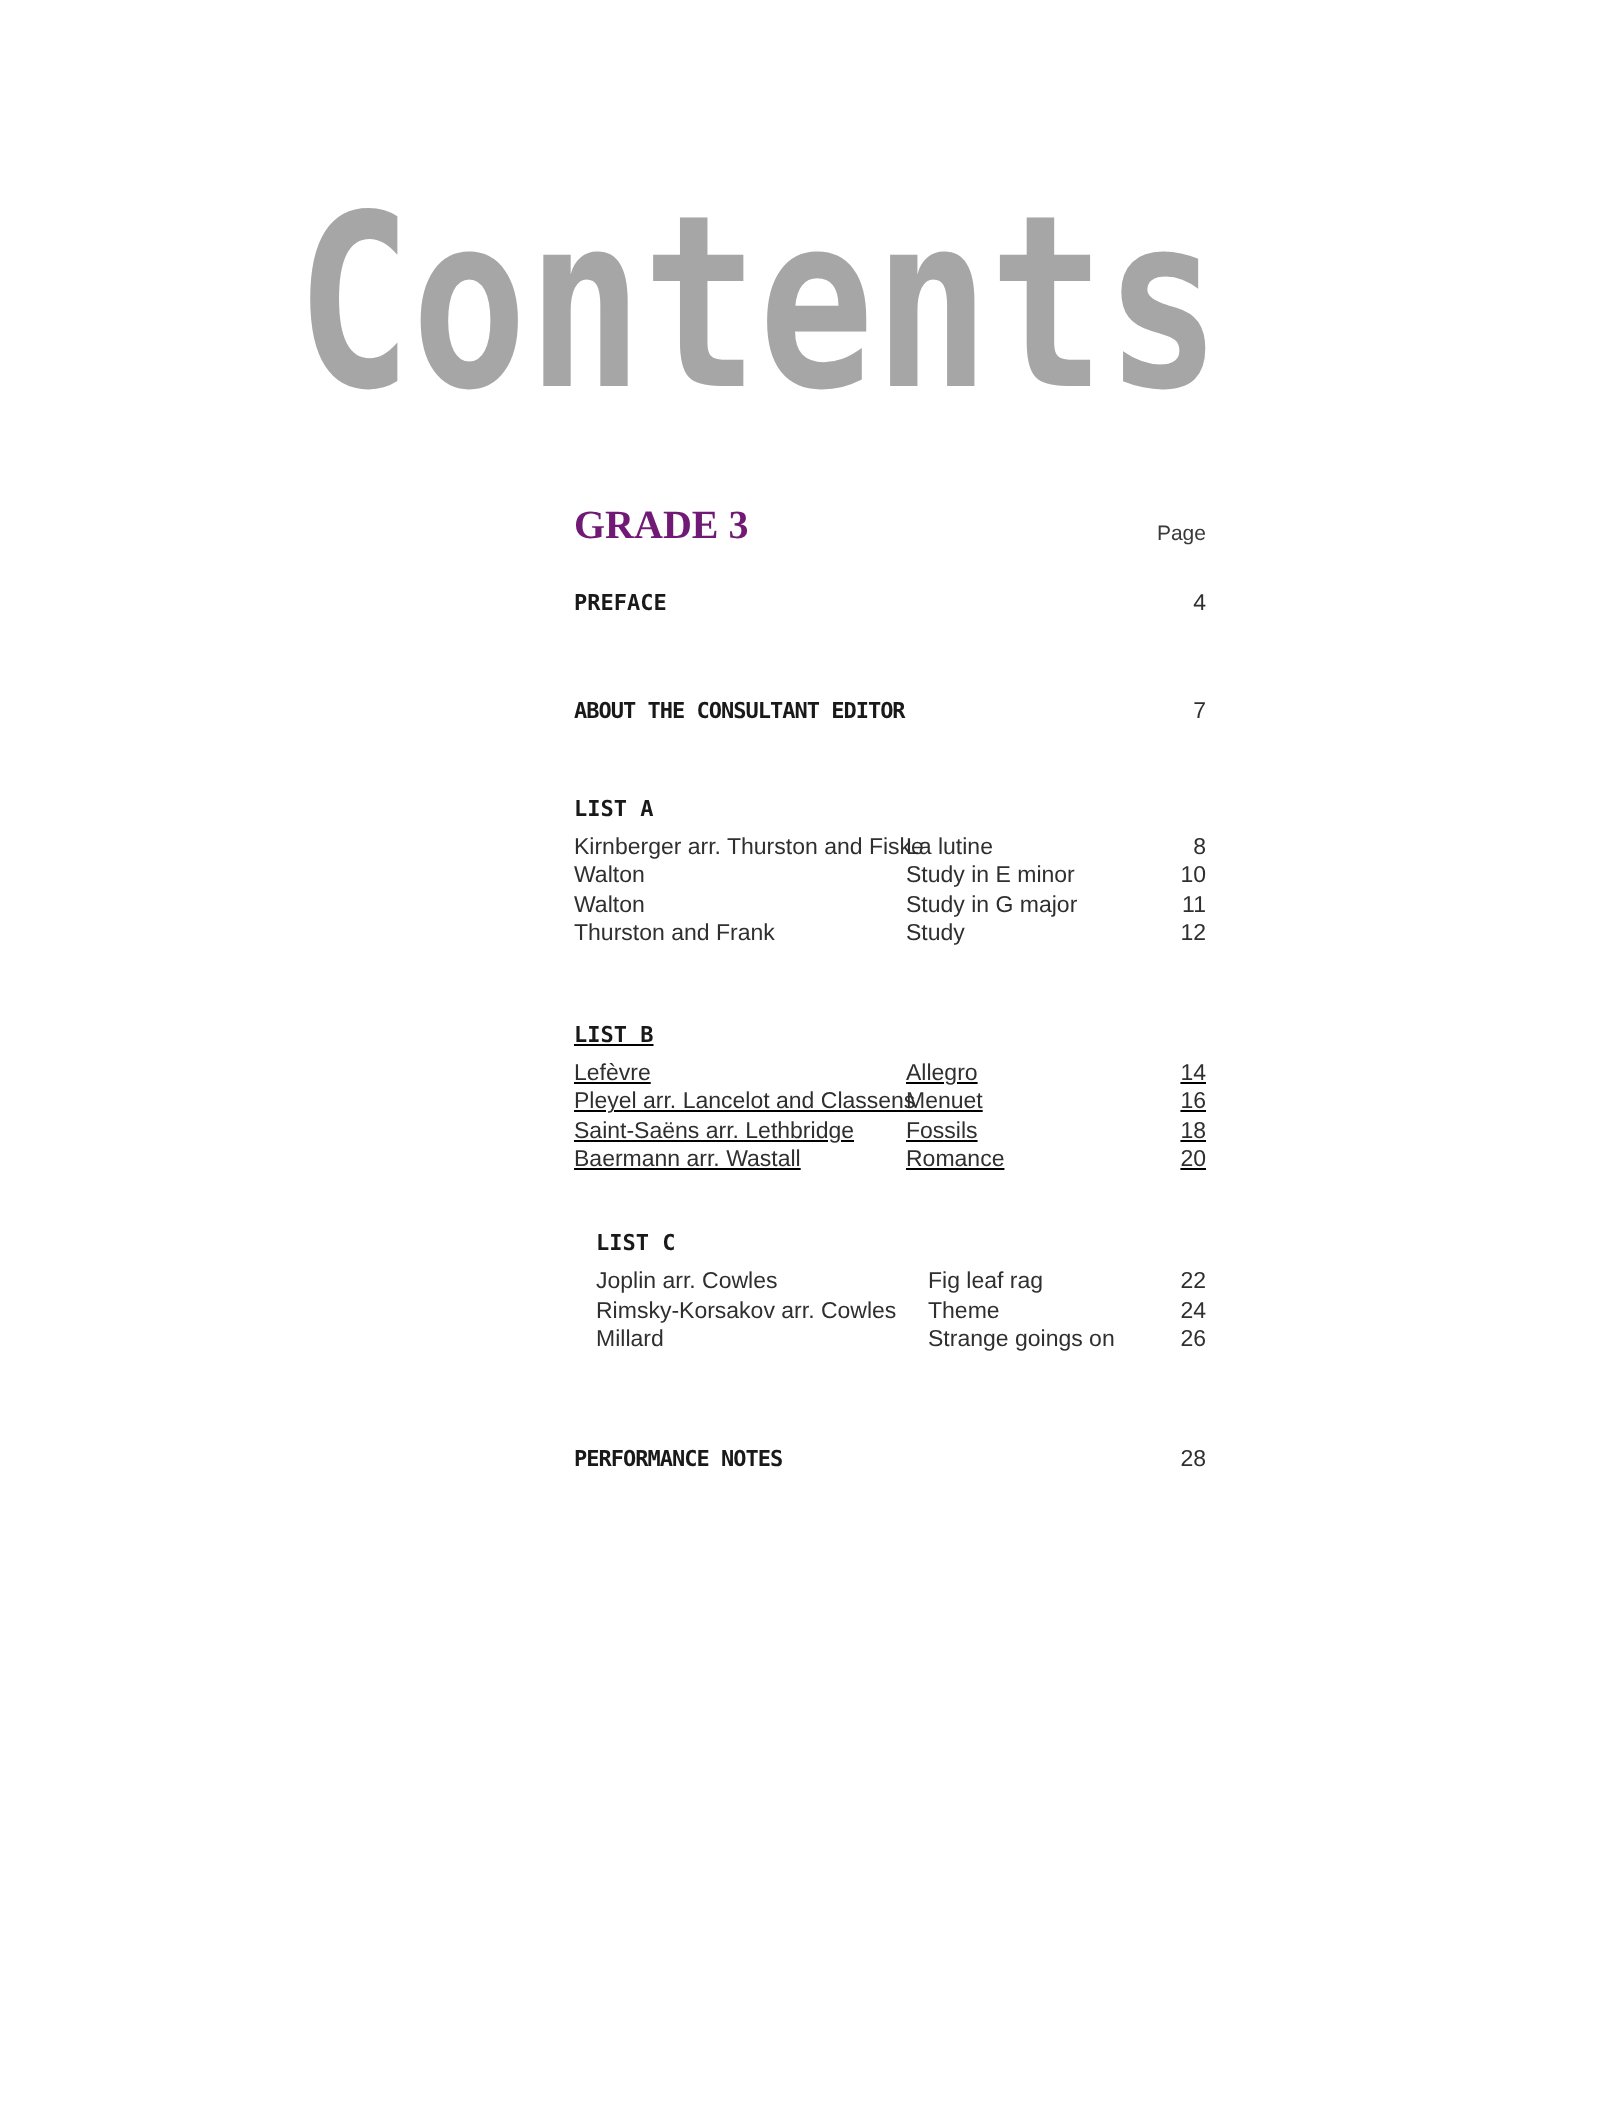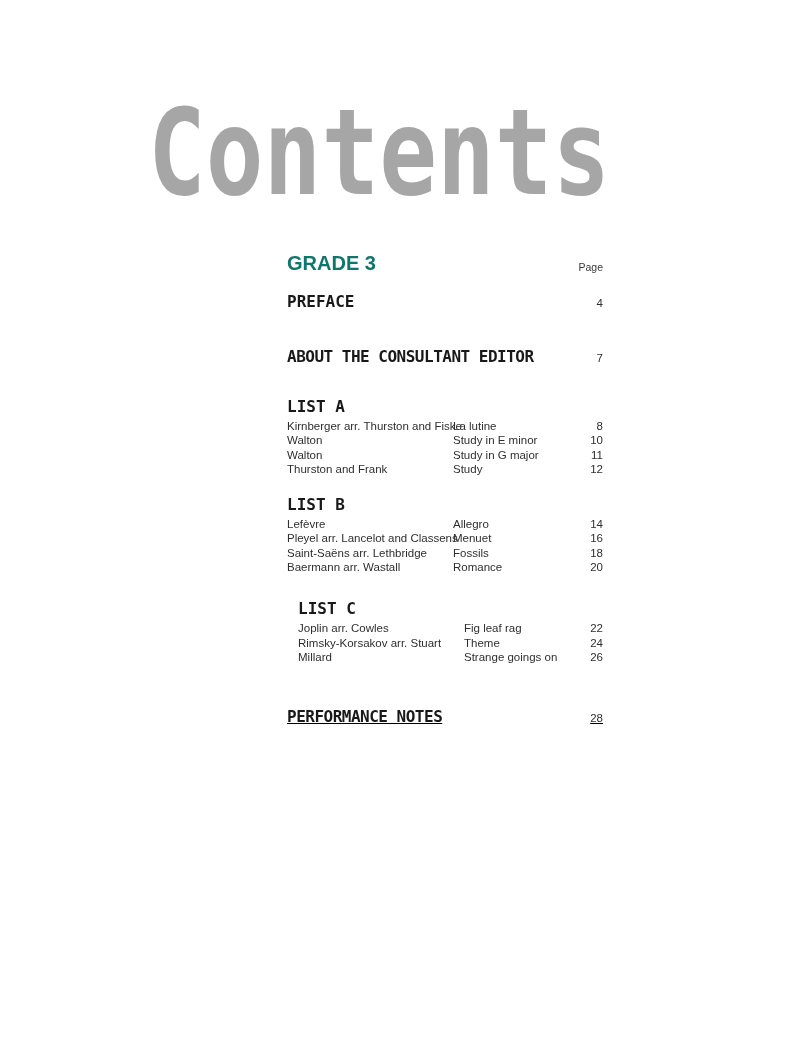--- a/index.html
+++ b/index.html
@@ -30,63 +30,63 @@
     position: absolute;
     left: 287px;
     top: 247px;
     width: 316px;
     padding-top: 4px;
   }
   .heading {
     font-family: "DejaVu Sans Mono", monospace;
     font-weight: bold;
     color: #191919;
-    font-size: 16px;
+    font-size: 11px;
     line-height: 20px;
     letter-spacing: 0px;
     white-space: nowrap;
   }
   .h-tight { letter-spacing: -0.5px; margin-top: 16px; }
   .grade-row {
     display: flex;
     justify-content: space-between;
     align-items: flex-end;
     height: 24px;
   }
   .grade-heading {
-    font-family: Liberation Sans, sans-serif;
+    font-family: Liberation Serif, serif;
     font-weight: bold;
     font-size: 20px;
     line-height: 24px;
-    color: #0f766e;
+    color: #701a75;
     white-space: nowrap;
   }
   .page-col-label {
     font-size: 10.5px;
     line-height: 14px;
     color: #3a3a3a;
     margin-bottom: 1px;
   }
   .front-row, .back-row {
     display: flex;
     justify-content: space-between;
     align-items: baseline;
     line-height: 20px;
   }
   .front-row.preface { margin-top: 17px; }
   .front-row.about   { margin-top: 18px; }
-  .back-row          { margin-top: 27px; text-decoration: underline; }
+  .back-row          { margin-top: 27px; }
   .pagenum {
     font-size: 11.5px;
     color: #2f2f2f;
     text-align: right;
     line-height: inherit;
   }
   .section { margin-top: 29px; }
-  .section:nth-of-type(2) { margin-top: 19px; }
+  .section:nth-of-type(2) { margin-top: 34px; text-decoration: underline; }
   .section:nth-of-type(3) { margin-top: 25px; margin-left: 11px; }
   .section-rows { margin-top: 2px; }
   .toc-row {
     display: grid;
     grid-template-columns: 166px 1fr 34px;
     font-size: 11.5px;
     line-height: 14.3px;
     color: #2f2f2f;
   }
   .toc-row .cell { white-space: nowrap; overflow: visible; }
@@ -178,21 +178,21 @@
   <div class="section">
     <div class="heading">LIST C</div>
     <div class="section-rows">
   <div class="toc-row">
     <span class="cell">Joplin arr. Cowles</span>
     <span class="cell">Fig leaf rag</span>
     <span class="cell num">22</span>
   </div>
 
   <div class="toc-row">
-    <span class="cell">Rimsky-Korsakov arr. Stuart</span>
+    <span class="cell">Rimsky-Korsakov arr. Cowles</span>
     <span class="cell">Theme</span>
     <span class="cell num">24</span>
   </div>
 
   <div class="toc-row">
     <span class="cell">Millard</span>
     <span class="cell">Strange goings on</span>
     <span class="cell num">26</span>
   </div>
 </div>

